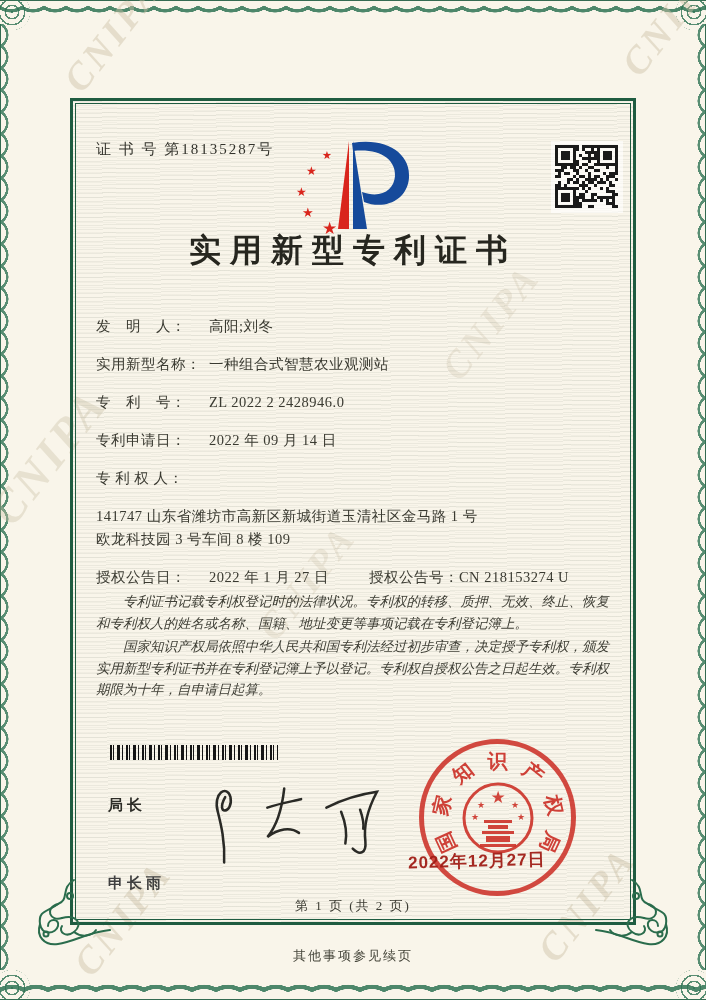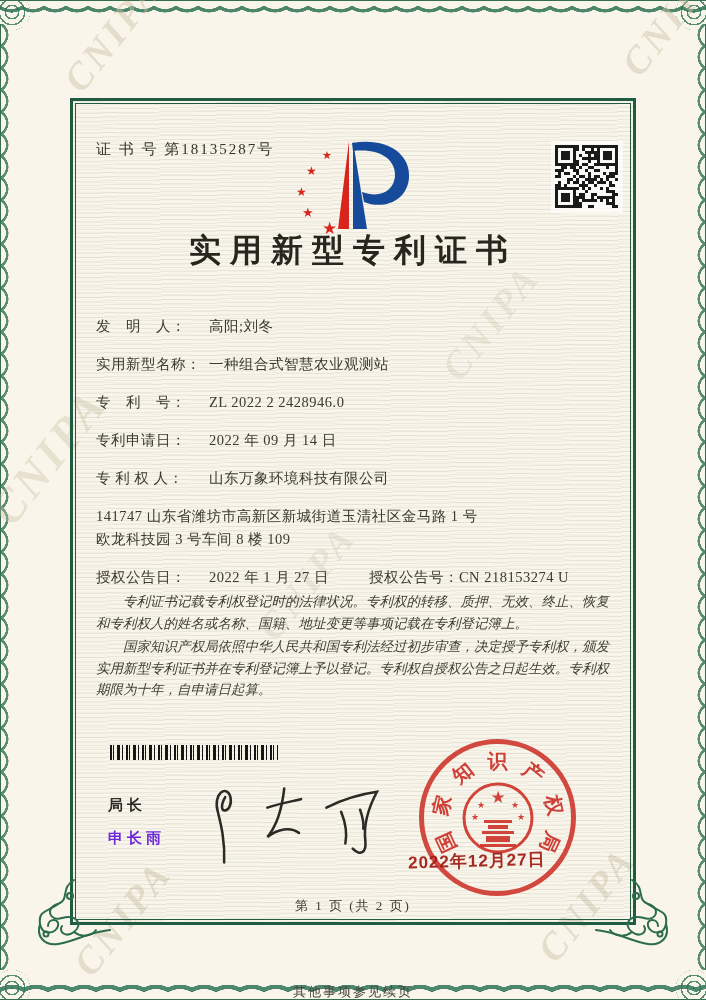--- a/index.html
+++ b/index.html
@@ -74,22 +74,22 @@
     line-height:21.5px;font-style:italic;color:#3e3e35;}
   .paras p{margin:0 0 2px 0;text-indent:2em;}
   .barcode{position:absolute;left:110px;top:745px;width:168px;height:15px;
     background:repeating-linear-gradient(90deg,
       #151515 0 2px, transparent 2px 3px,
       #151515 3px 4px, transparent 4px 7px,
       #151515 7px 10px, transparent 10px 12px,
       #151515 12px 13px, transparent 13px 16px);}
   .signer-title{position:absolute;left:108px;top:796px;font-family:"Liberation Sans",sans-serif;
     font-size:15px;font-weight:700;letter-spacing:4px;color:#2d2d27;}
-  .signer-name{position:absolute;left:108px;top:829px;font-family:"Liberation Sans",sans-serif;
-    font-size:15px;font-weight:700;letter-spacing:4px;color:#6d28d9;}
+  .signer-name{position:absolute;left:108px;top:874px;font-family:"Liberation Sans",sans-serif;
+    font-size:15px;font-weight:700;letter-spacing:4px;color:#404040;}
   .signature{position:absolute;left:202px;top:778px;}
 
   
   .seal{position:absolute;left:419px;top:739px;width:157px;height:157px;z-index:6;opacity:.93;}
   .seal-ring{position:absolute;inset:0;border:5px solid rgba(201,35,26,.88);border-radius:50%;}
   .seal-chars{position:absolute;inset:0;}
   .seal-chars span{position:absolute;left:50%;top:50%;font-family:"Liberation Sans",sans-serif;
     font-size:20px;font-weight:700;color:rgba(201,35,26,.92);}
   .seal-chars span:nth-child(1){transform:translate(-50%,-50%) rotate(-115deg) translateY(-57px);}
   .seal-chars span:nth-child(2){transform:translate(-50%,-50%) rotate(-77deg)  translateY(-57px);}
@@ -99,21 +99,21 @@
   .seal-chars span:nth-child(6){transform:translate(-50%,-50%) rotate(77deg)   translateY(-57px);}
   .seal-chars span:nth-child(7){transform:translate(-50%,-50%) rotate(115deg)  translateY(-57px);}
   .seal-emblem{position:absolute;left:50%;top:50%;transform:translate(-50%,-50%);}
   .seal-date{position:absolute;left:408px;top:849px;width:185px;z-index:7;
     font-family:"Liberation Sans",sans-serif;font-size:17px;font-weight:700;
     letter-spacing:1px;color:rgba(160,30,22,.95);transform:rotate(-1.5deg);}
 
   .page-num{position:absolute;left:0;right:0;top:897px;text-align:center;
     font-size:13px;letter-spacing:2px;color:#3a3a31;z-index:5;}
   .cont-note{position:absolute;left:0;right:0;top:947px;text-align:center;
-    font-size:13px;letter-spacing:2px;color:#45453a;z-index:5;margin-top:36px;}
+    font-size:13px;letter-spacing:2px;color:#45453a;z-index:5;}
 </style>
 </head>
 <body>
 
 <div class="page">
 
   <div class="lace lace-top"></div>
   <div class="lace lace-bottom"></div>
   <div class="lace lace-left"></div>
   <div class="lace lace-right"></div>
@@ -428,21 +428,20 @@
       <div class="row">
         <span class="lbl">专　利　号：</span>
         <span class="val">ZL 2022 2 2428946.0</span>
       </div>
       <div class="row">
         <span class="lbl">专利申请日：</span>
         <span class="val">2022 年 09 月 14 日</span>
       </div>
       <div class="row">
         <span class="lbl">专 利 权 人：</span>
-        <span class="val">山东万象环境科技有限公司</span>
       </div>
       <div class="row">
         <span class="val">
           <span style="display:block">141747 山东省潍坊市高新区新城街道玉清社区金马路 1 号</span>
           <span style="display:block">欧龙科技园 3 号车间 8 楼 109</span>
         </span>
       </div>
       <div class="row">
         <span class="lbl">授权公告日：</span>
         <span>2022 年 1 月 27 日</span>

